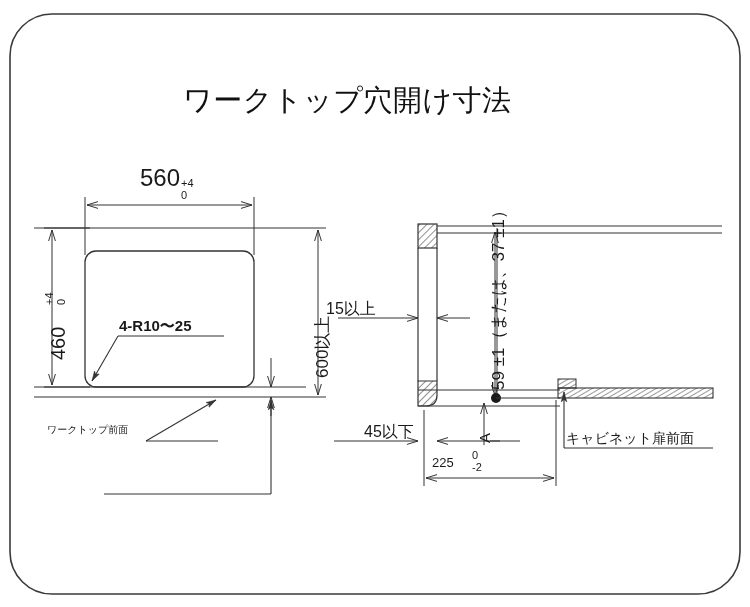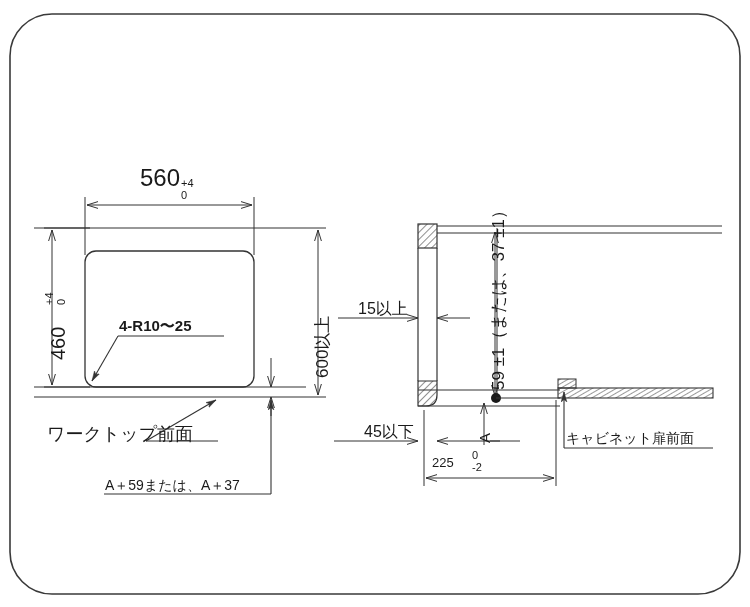--- a/index.html
+++ b/index.html
@@ -157,42 +157,42 @@
 
       <line x1="424" y1="410" x2="424" y2="486" stroke="#333" stroke-width="1"></line>
       <line x1="556" y1="400" x2="556" y2="486" stroke="#333" stroke-width="1"></line>
 
       <line x1="426" y1="478" x2="554" y2="478" stroke="#333" stroke-width="1" marker-start="url(#arrOut)" marker-end="url(#arrIn)"></line>
 
       <line x1="490" y1="441" x2="520" y2="441" stroke="#333" stroke-width="1"></line>
     </g>
   </svg>
 
+  <div class="lbl title" style="left:183px; top:86px;">ワークトップ穴開け寸法</div>
 
   <div class="lbl" style="left:140px; top:166px; font-size:24px;">560</div>
   <div class="tol" style="left:181px; top:178px;">
     <div>+4</div>
     <div>0</div>
   </div>
 
   <div class="lbl rot90" style="left:48px; top:360px; font-size:20px;">460</div>
   <div class="tol rot90" style="left:44px; top:305px;">
     <div>+4</div>
     <div>0</div>
   </div>
 
   <div class="lbl" style="left:119px; top:318px; font-size:15px;font-weight:bold;">4-R10〜25</div>
 
   <div class="lbl rot90" style="left:314px; top:378px; font-size:17px;">600以上</div>
 
-  <div class="lbl" style="left:47px; top:425px; font-size:18px;">ワークトップ前面</div>
-
-  <div class="lbl" style="left:105px; top:478px; font-size:14px;">A＋59または、A＋37</div>
-
-  <div class="lbl" style="left:358px; top:301px; font-size:16px;text-align:right;">15以上</div>
+  <div class="lbl" style="left:47px; top:425px; font-size:10px;">ワークトップ前面</div>
+
+
+  <div class="lbl" style="left:326px; top:301px; font-size:16px;text-align:right;">15以上</div>
 
   <div class="lbl" style="left:334px; top:424px; font-size:16px;margin-left:30px;">45以下</div>
 
   <div class="lbl rot90" style="left:490px; top:390px; font-size:17px;">59 ±1（または、37 ±1）</div>
 
   <div class="lbl rot90" style="left:477px; top:443px; font-size:15px;">A</div>
 
   <div class="lbl" style="left:432px; top:456px; font-size:13px;">225</div>
   <div class="tol" style="left:472px; top:450px;">
     <div>0</div>

